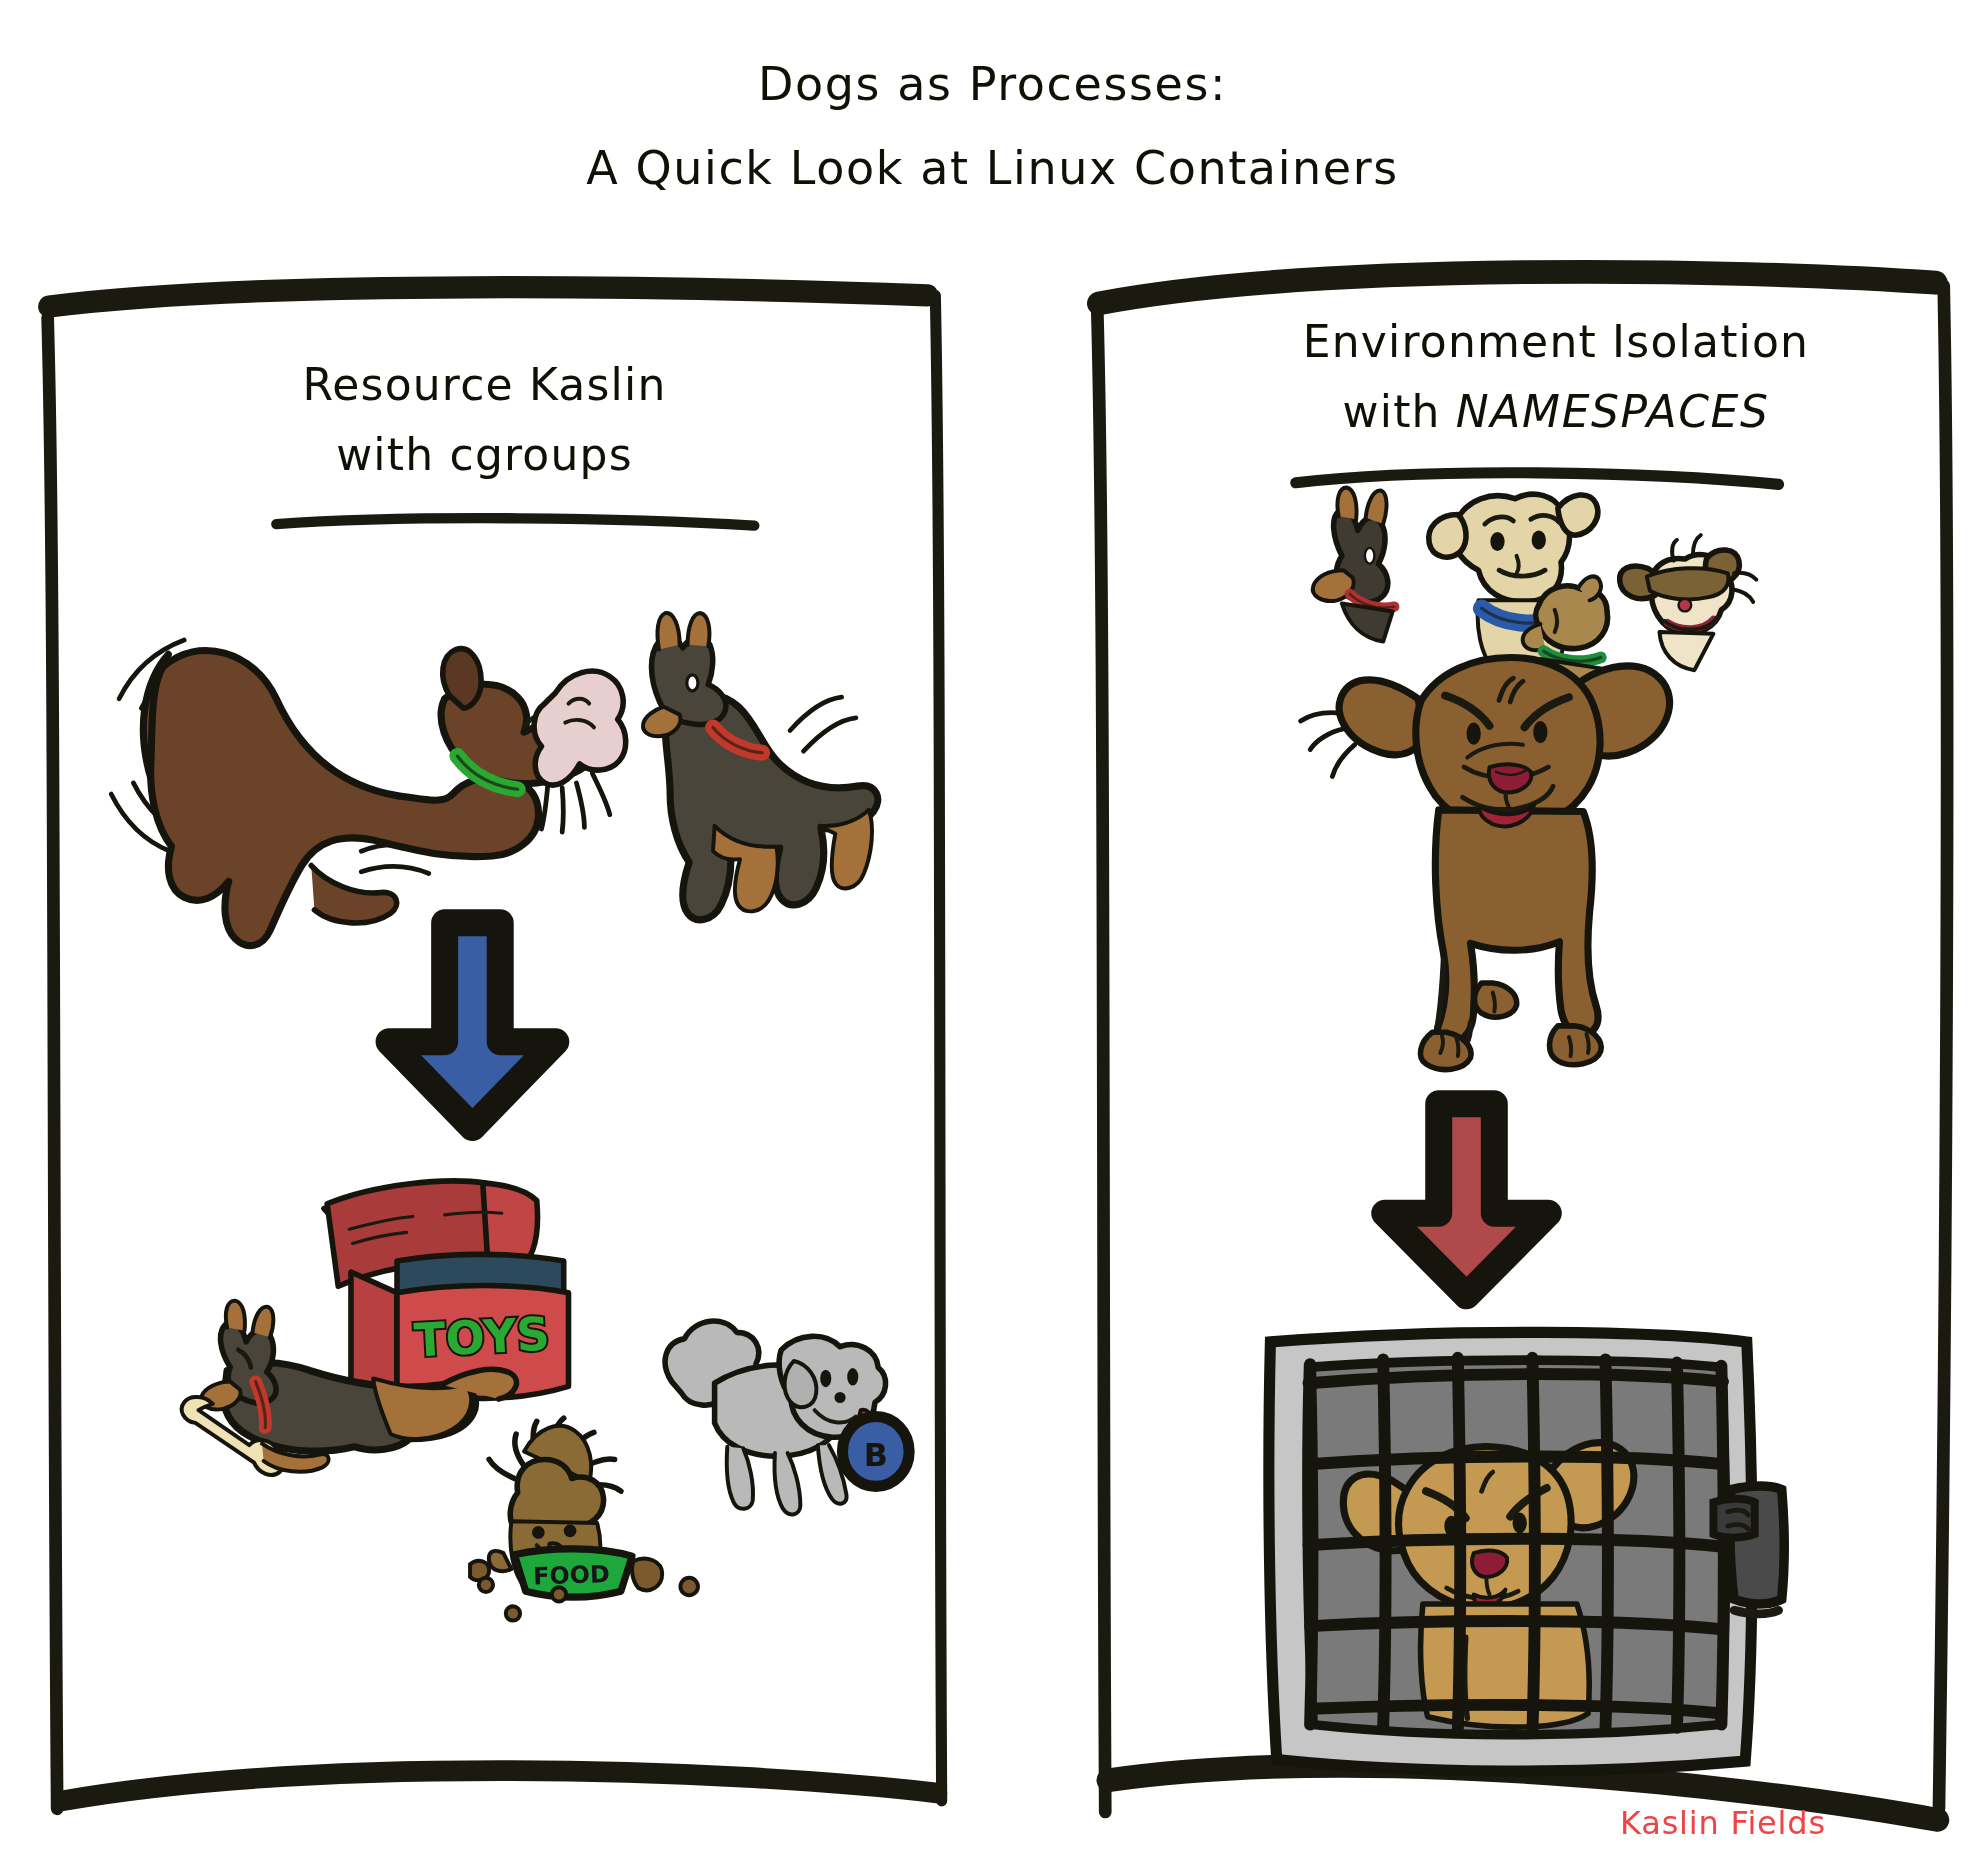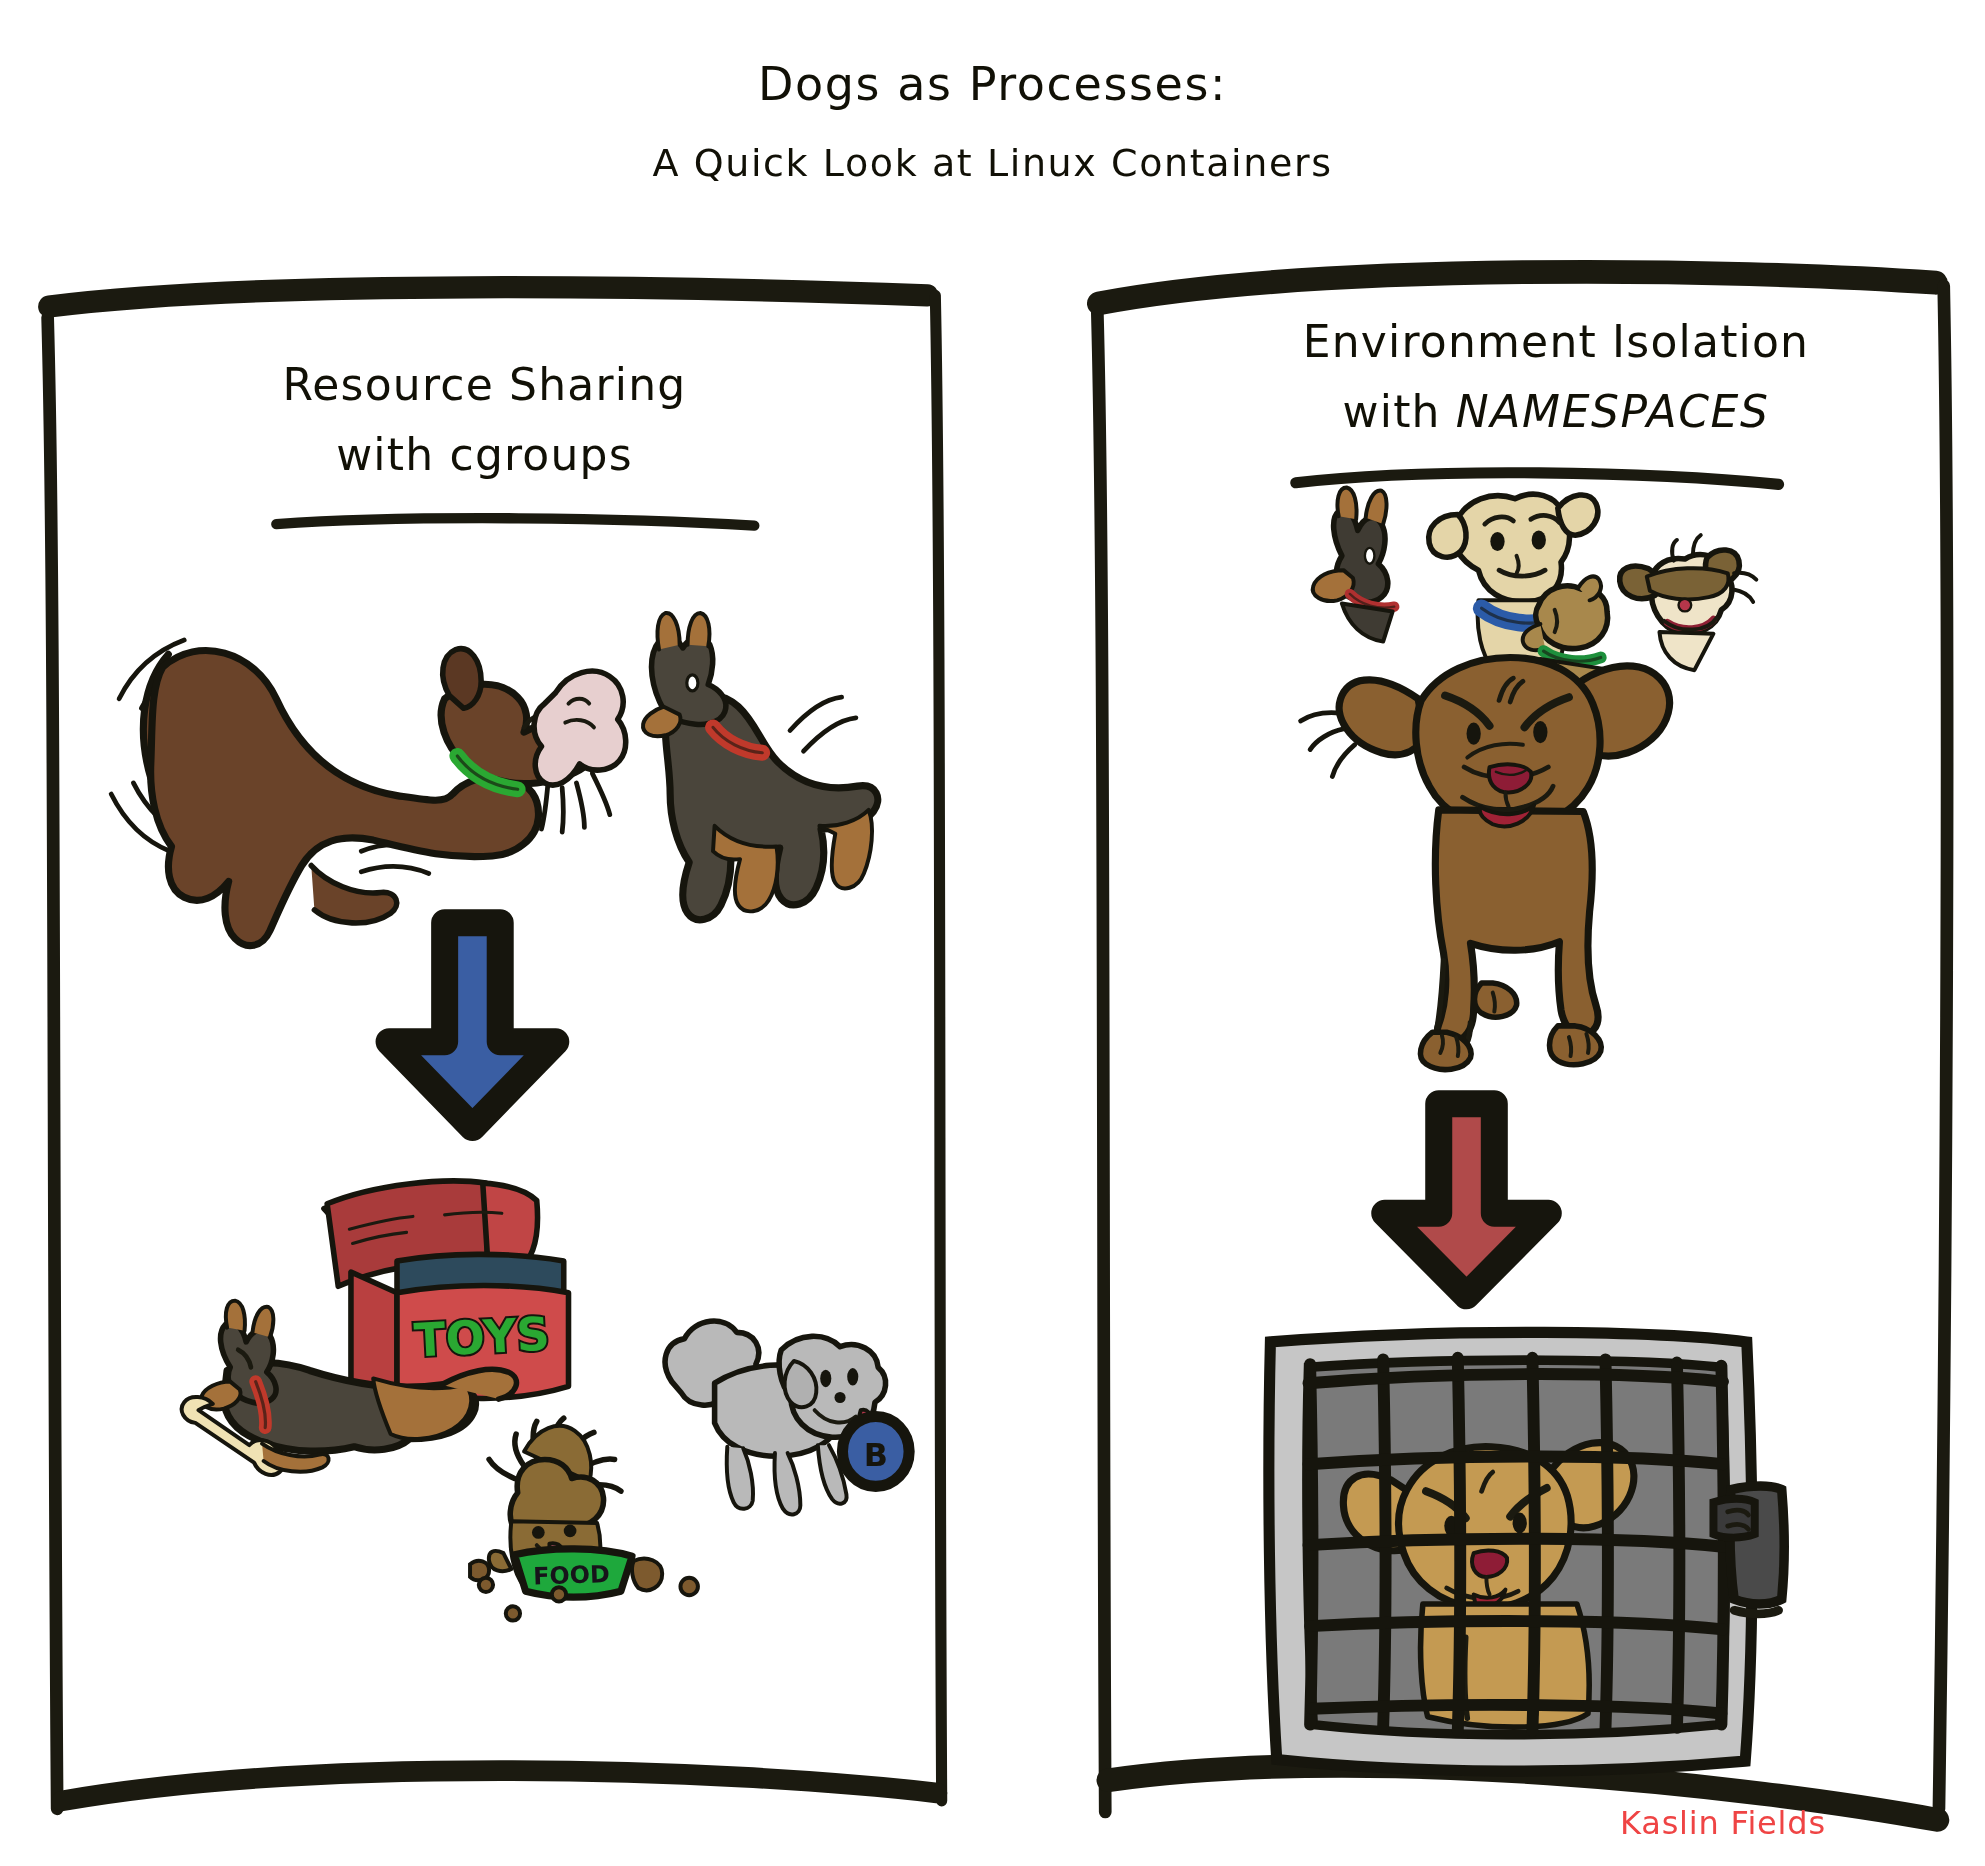--- a/index.html
+++ b/index.html
@@ -7,21 +7,21 @@
     width:1985px;height:1866px;position:relative;overflow:hidden;
     font-family:"DejaVu Sans", sans-serif;
   }
   .canvas{position:absolute;inset:0;width:1985px;height:1866px;}
   .ttl{
     position:absolute;left:0;width:1985px;text-align:center;
     color:#111006;font-family:"DejaVu Sans", sans-serif;
     font-weight:400;letter-spacing:1.6px;
   }
   #title-line-1{top:57px;font-size:46px;}
-  #title-line-2{top:141px;font-size:38px;}
+  #title-line-2{top:141px;font-size:46px;}
   .panel-head{
     position:absolute;text-align:center;color:#111006;
     font-family:"DejaVu Sans", sans-serif;letter-spacing:1.2px;
   }
   .panel-head .l1{font-size:44px;display:block;}
   .panel-head .l2{font-size:44px;display:block;margin-top:19px;}
   .panel-head .em{font-style:italic;letter-spacing:1.6px;text-align:center;}
   #left-panel-heading{left:143px;width:683px;top:359px;}
   #right-panel-heading{left:1175px;width:762px;top:316px;}
   #signature{
@@ -572,21 +572,21 @@
       <path d="M2176,1922 C2188,1918 2198,1920 2202,1926" class="ink" stroke-width="6"></path>
       <path d="M2184,2028 C2204,2034 2226,2034 2240,2028" class="ink" stroke-width="11"></path>
     </g>
   </g>
 </svg>
 
 <div class="ttl" id="title-line-1">Dogs as Processes:</div>
 <div class="ttl" id="title-line-2">A Quick Look at Linux Containers</div>
 
 <div class="panel-head" id="left-panel-heading">
-  <span class="l1">Resource Sharing</span>
+  <span class="l1">Resource Kaslin</span>
   <span class="l2">with cgroups</span>
 </div>
 
 <div class="panel-head" id="right-panel-heading">
   <span class="l1">Environment Isolation</span>
   <span class="l2"><span>with </span><span class="em">NAMESPACES</span></span>
 </div>
 
 <div id="signature">Kaslin Fields</div>
 

